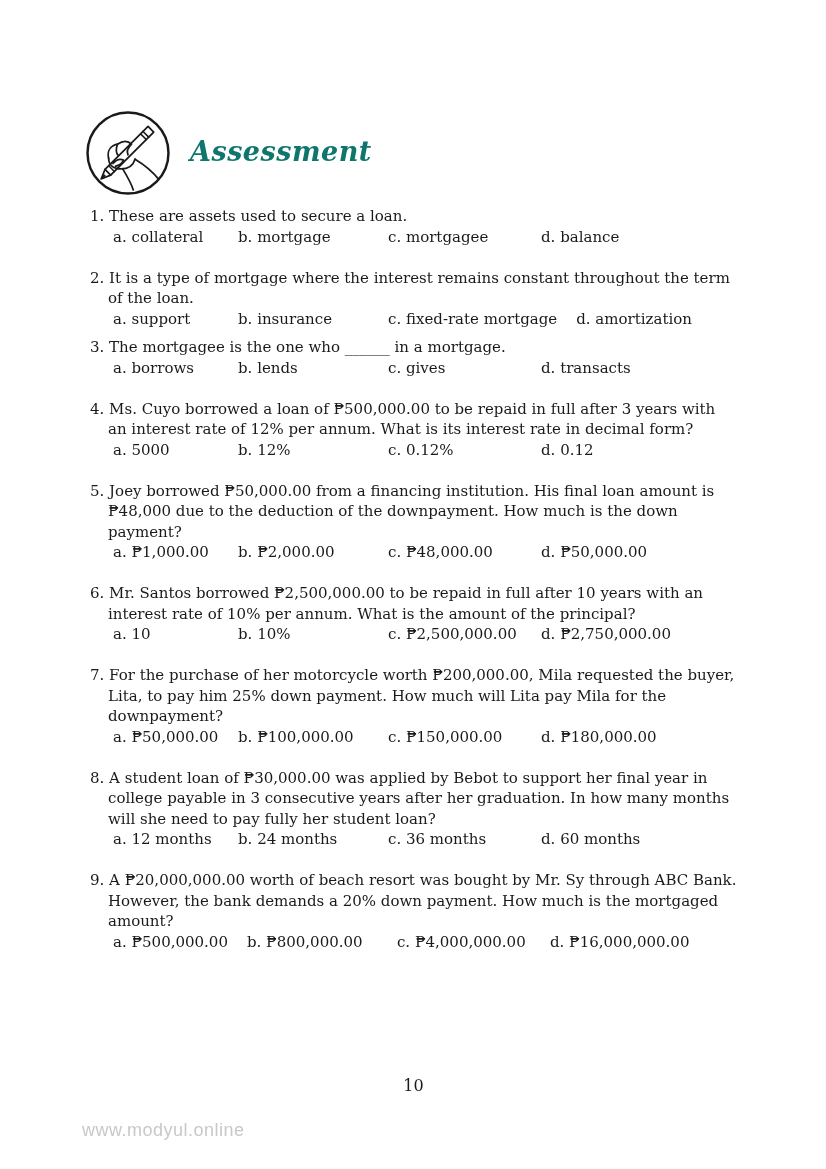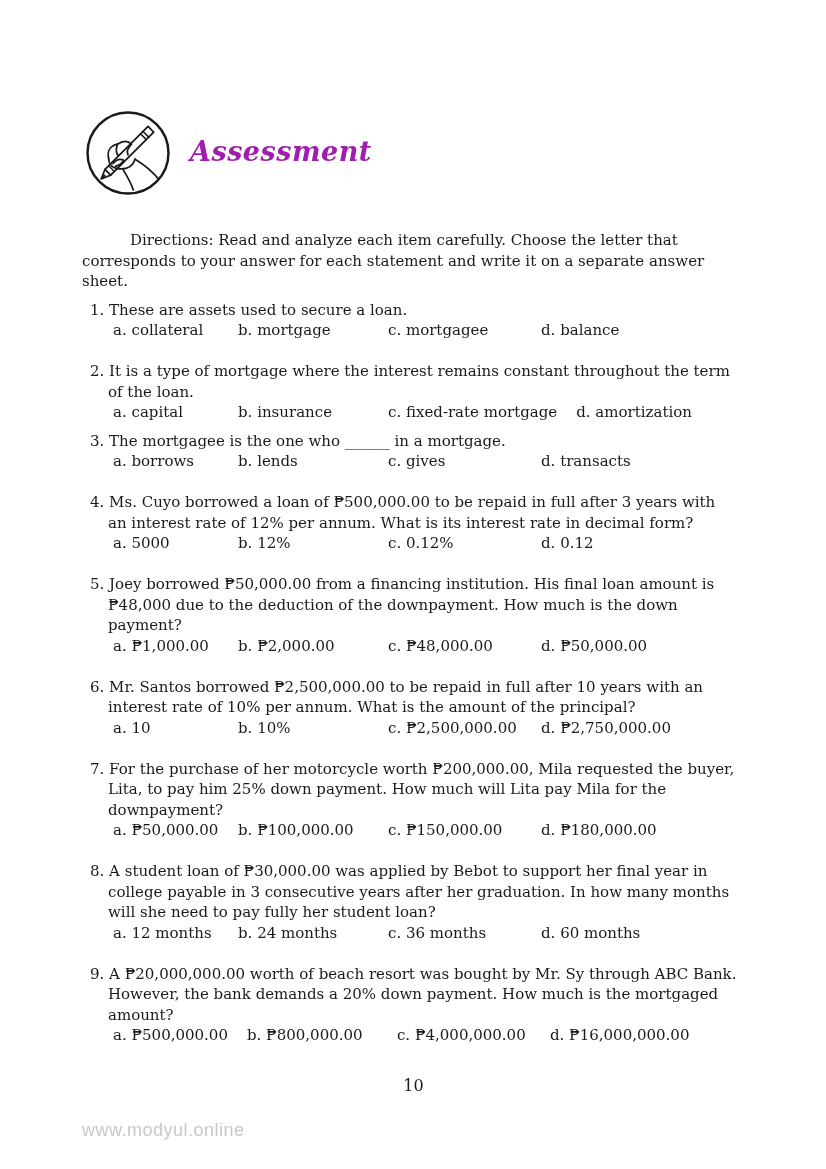--- a/index.html
+++ b/index.html
@@ -37,21 +37,21 @@
     flex: 0 0 88px;
     margin-left: 2px;
   }
   .icon-wrap svg { display: block; }
   .page-title {
     margin: 0 0 0 18px;
     font-size: 27px;
     font-weight: bold;
     font-style: italic;
     letter-spacing: 0.5px;
-    color: #a21caf;
+    color: #0f766e;
     font-family: "DejaVu Serif", serif;
   }
   .directions {
     margin: 32px 0 0 0;
     text-indent: 48px;
   }
   .question { margin: 8px; }
   .question.gap { margin-top: 20.5px; }
   .qtext {
     margin: 0;
@@ -112,36 +112,35 @@
 
           <path d="M28,56 C28,64 34,68 42,68 C50,68 56,64 58,57" stroke-width="2"></path>
 
           <path d="M58,57 C68,63 78,71 85,80" stroke-width="2"></path>
           <path d="M44,68 C50,78 54,85 56,92" stroke-width="2"></path>
         </svg>
       </span>
       <h1 class="page-title">Assessment</h1>
     </div>
 
-    <p class="directions">Directions: Read and analyze each item carefully. Choose the letter that corresponds to your answer for each statement and write it on a separate answer sheet.</p>
 
     <section class="question">
       <p class="qtext"><span>1.</span> <span>These are assets used to secure a loan.</span></p>
       <div class="opts">
         <span class="opt">a. collateral</span>
         <span class="opt">b. mortgage</span>
         <span class="opt">c. mortgagee</span>
         <span class="opt">d. balance</span>
       </div>
     </section>
 
     <section class="question gap">
       <p class="qtext"><span>2.</span> <span>It is a type of mortgage where the interest remains constant throughout the term of the loan.</span></p>
       <div class="opts">
-        <span class="opt">a. capital</span>
+        <span class="opt">a. support</span>
         <span class="opt">b. insurance</span>
         <span class="opt">c. fixed-rate mortgage</span>
         <span class="opt">d. amortization</span>
       </div>
     </section>
 
     <section class="question">
       <p class="qtext"><span>3.</span> <span>The mortgagee is the one who ______ in a mortgage.</span></p>
       <div class="opts">
         <span class="opt">a. borrows</span>

